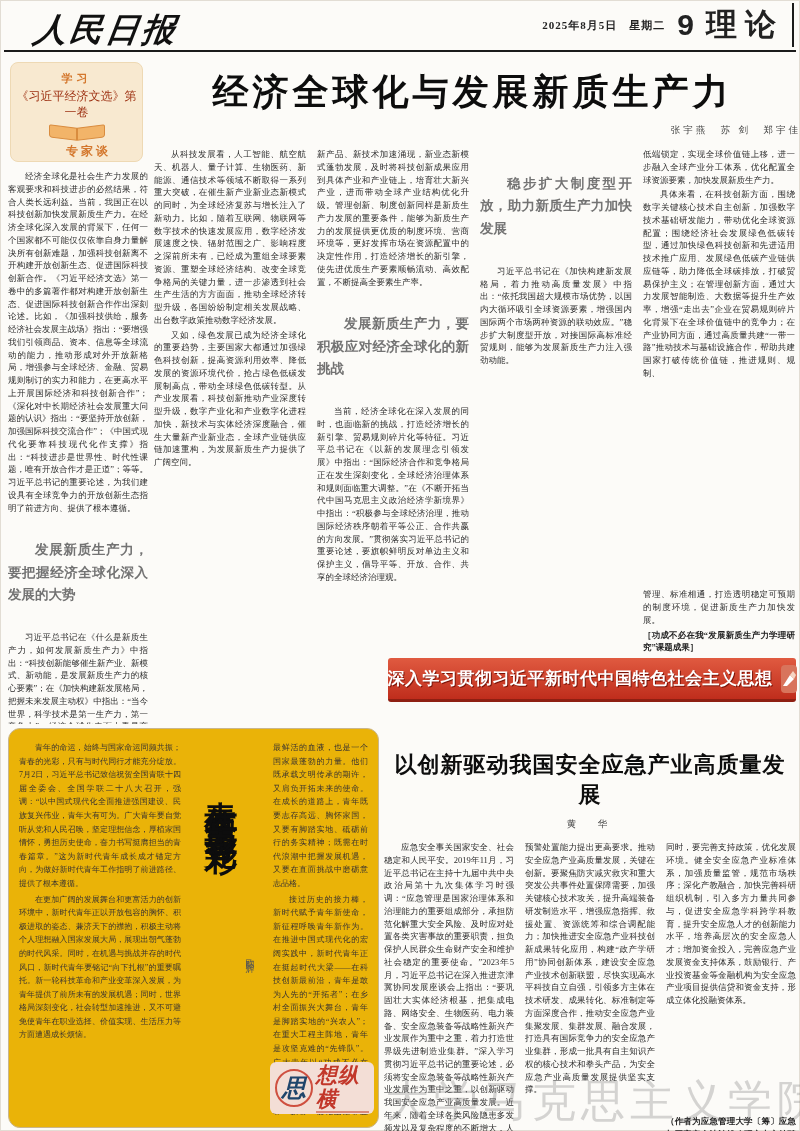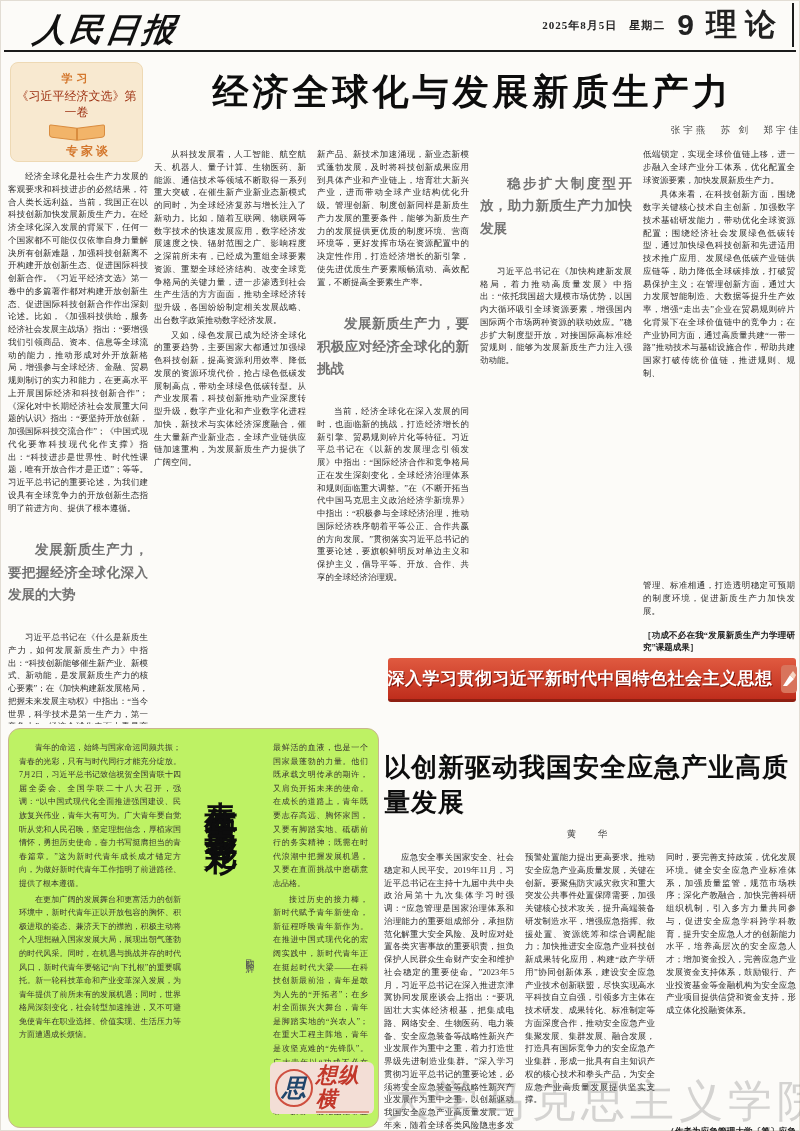--- a/index.html
+++ b/index.html
@@ -34,40 +34,40 @@
   .exsub{font-size:12px;color:#d4782e;letter-spacing:3px;font-weight:bold;margin-top:4px;padding-left:24px;}
   
   .headline{position:absolute;left:150px;top:68px;width:645px;text-align:center;
             font-family:Liberation Serif, serif;font-size:36px;font-weight:bold;letter-spacing:4px;color:#0d0d0d;}
   .authors{position:absolute;left:156px;top:124px;width:645px;text-align:right;
            font-size:9.5px;letter-spacing:3px;color:#444;}
   .a1c1{left:8px;top:170px;width:140px;height:554px;}
   .colsrow{position:absolute;left:154px;top:148px;width:642px;display:flex;gap:11px;}
   .colsrow .c{width:152px;overflow:hidden;}
   .hA{height:577px;} .hB{height:506px;}
-  .cflex{display:flex;flex-direction:column;gap:9px;}
+  .cflex{display:flex;flex-direction:column;}
   .cflex .fill{flex:1;overflow:hidden;}
   .note{font-size:8.5px;font-weight:bold;line-height:1.5;text-align:justify;color:#222;margin-top:2px;}
   
   .banner{position:absolute;left:388px;top:658px;width:408px;height:41px;
           background:linear-gradient(180deg,#e05a40,#bf2d1c);border-bottom:3px solid #8e1f12;
           border-radius:3px;display:flex;align-items:center;justify-content:center;gap:8px;}
   .banner .btxt{font-family:"Liberation Sans",sans-serif;font-size:17px;font-weight:bold;color:#fff;
                 letter-spacing:0.5px;text-shadow:1px 1px 0 #7a1408;white-space:nowrap;}
   .penwrap{width:24px;height:28px;background:#d8745c;border-radius:4px;display:flex;align-items:center;justify-content:center;}
   
   .a2{position:absolute;left:384px;top:750px;width:412px;}
-  .a2title{font-family:"Liberation Sans",sans-serif;font-size:26px;font-weight:bold;
+  .a2title{text-align:center;font-family:"Liberation Sans",sans-serif;font-size:22px;font-weight:bold;
            letter-spacing:1px;color:#0d0d0d;}
   .a2author{text-align:center;font-size:9.5px;letter-spacing:6px;color:#444;margin:8px 0 10px;}
   .a2cols{display:flex;gap:11px;}
   .a2cols .c{width:130px;height:312px;overflow:hidden;}
   .a2note{font-size:8.5px;font-weight:bold;line-height:1.5;text-align:justify;color:#222;margin-top:2px;}
   
-  .a3{position:absolute;left:8px;top:728px;width:371px;height:400px;background:#bef264;
+  .a3{position:absolute;left:8px;top:728px;width:371px;height:400px;background:#eab308;
       border:1.5px solid #c9b68e;border-radius:12px;box-sizing:border-box;padding:12px 10px;
       display:flex;gap:8px;}
   .a3 .t{font-size:8px;line-height:1.7;color:#3a3430;}
   .a3left{width:162px;height:100%;overflow:hidden;}
   .a3titleblock{width:76px;display:flex;justify-content:center;}
   .vtitle{writing-mode:vertical-rl;font-family:"Liberation Sans",sans-serif;font-size:33px;font-weight:bold;
           letter-spacing:5px;color:#0d0d0d;margin-top:34px;height:330px;}
   .vauthor{writing-mode:vertical-rl;font-size:9px;color:#555;margin-top:210px;letter-spacing:3px;}
   .a3right{flex:1;height:100%;overflow:hidden;}
   .stamp{position:absolute;left:270px;top:1062px;width:104px;height:52px;background:#f3ded6;

